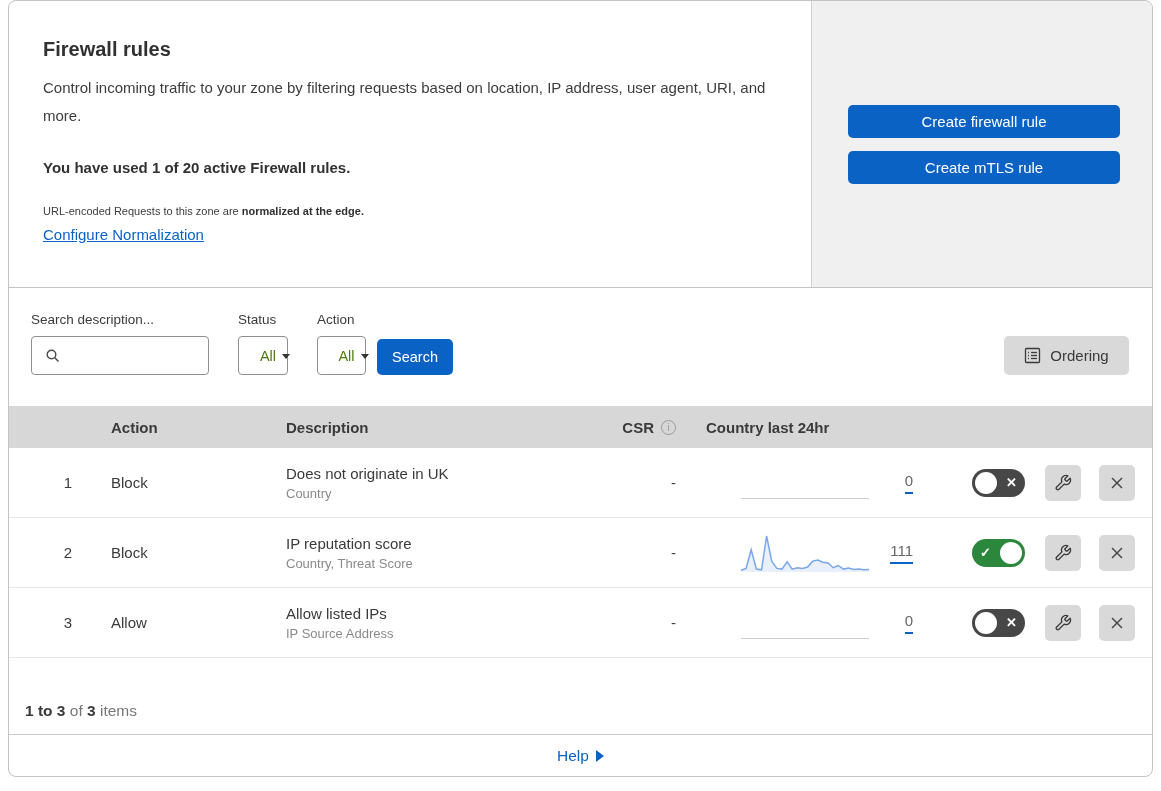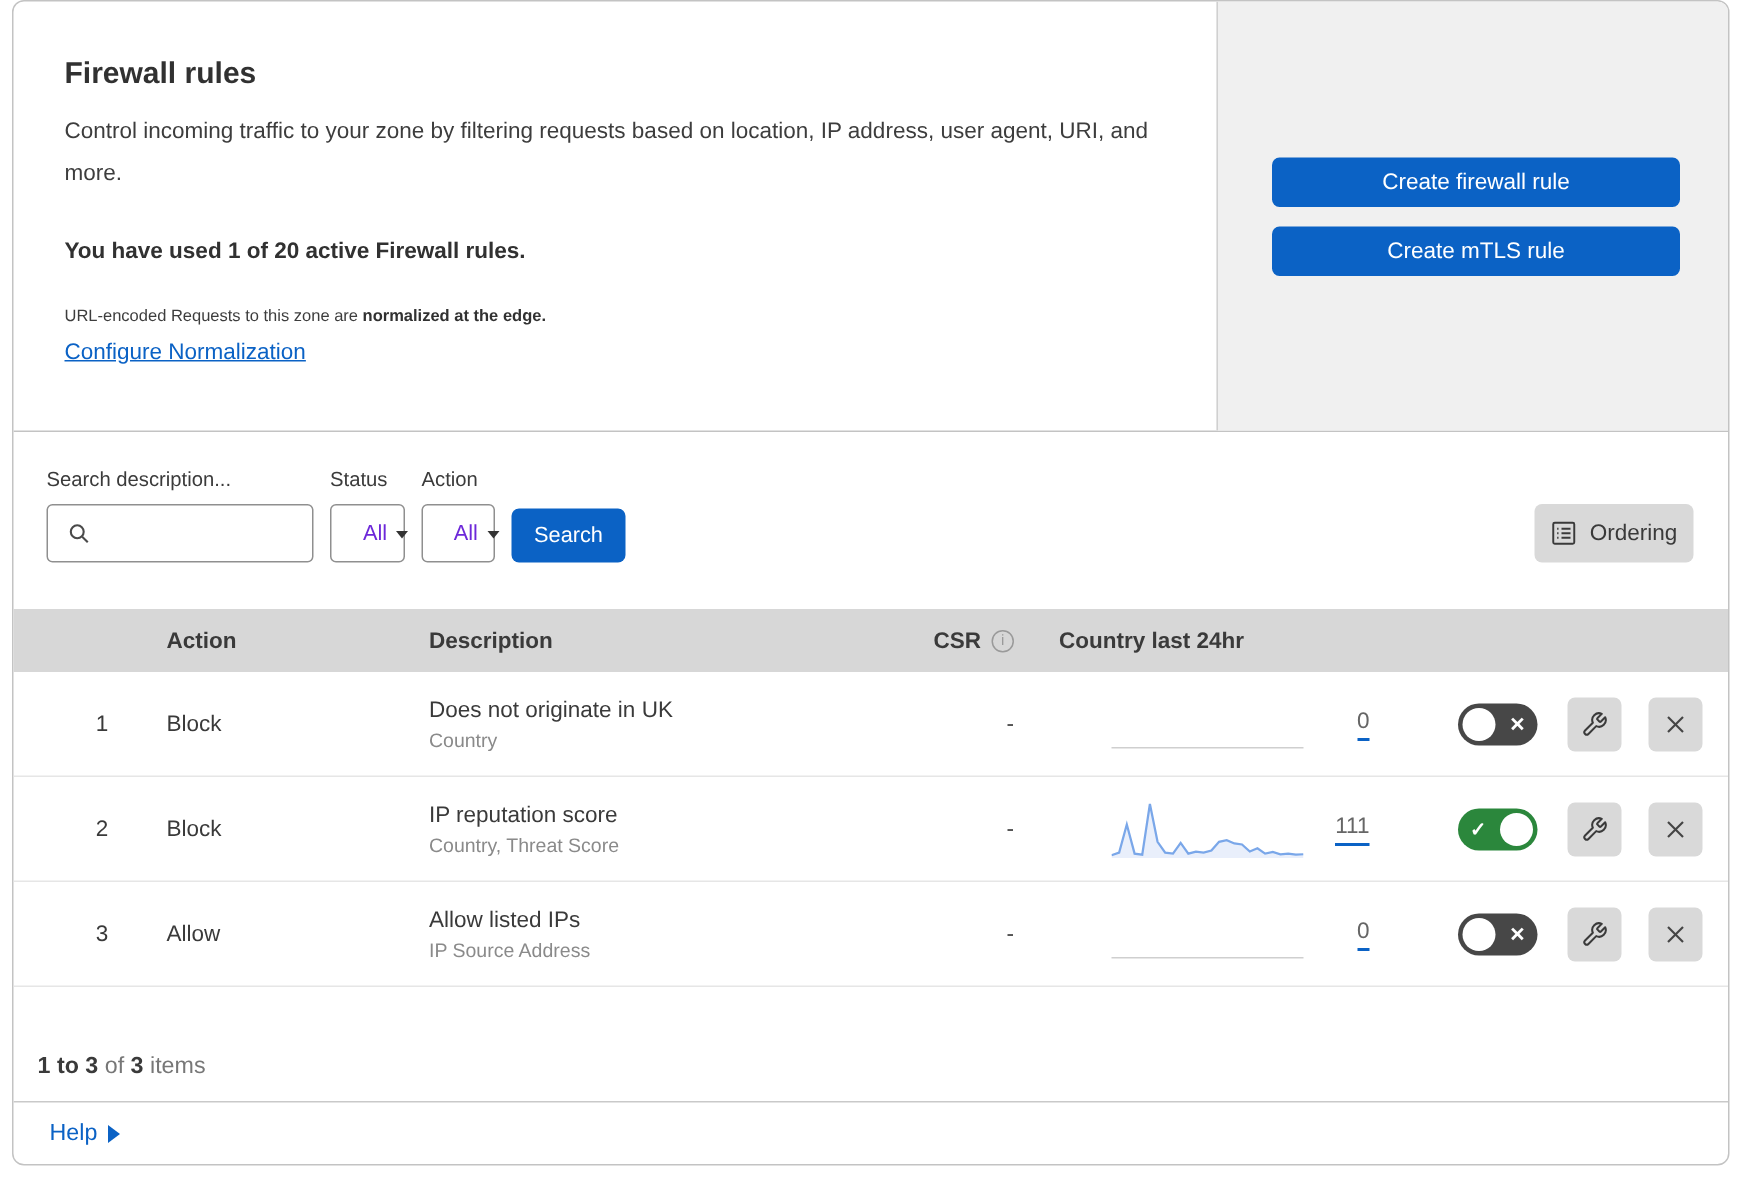--- a/index.html
+++ b/index.html
@@ -42,32 +42,32 @@
   .flabel { font-size: 13.5px; color: #3b3b3b; margin-bottom: 9px; }
   .search-box {
     width: 178px; height: 39px; border: 1px solid #8f8f8f; border-radius: 4px;
     display: flex; align-items: center; padding: 0 10px 0 13px; background: #fff;
   }
   .search-box svg { margin-right: 8px; flex-shrink: 0; }
   .search-box input { border: none; outline: none; flex: 1; min-width: 0; font-size: 14px; font-family: inherit; color: #222; }
   .select {
     height: 39px; border: 1px solid #8f8f8f; border-radius: 4px; background: #fff;
     display: flex; align-items: center; justify-content: center; gap: 6px;
-    font-size: 14.5px; color: #6d28d9; cursor: pointer; padding-left: 24px;
+    font-size: 14.5px; color: #4d7c0f; cursor: pointer; padding-left: 24px;
   }
   .select.status { width: 50px; }
   .select.action { width: 49px; }
-  .ml11 { margin-left: 11px; }
+  .ml11 { margin-left: 29px; }
   .caret { width: 0; height: 0; border-left: 4.5px solid transparent; border-right: 4.5px solid transparent; border-top: 5.5px solid #333; margin-top: 2px; }
   .search-btn {
     width: 76px; height: 36px; margin-left: 11px; background: #0b62c5; color: #fff;
     border: none; border-radius: 5px; font-size: 14.5px; font-family: inherit; cursor: pointer;
   }
   .ordering-btn {
-    margin-left: auto; width: 106px; height: 39px; background: #d9d9d9; border: none; border-radius: 5px;
+    margin-left: auto; width: 125px; height: 39px; background: #d9d9d9; border: none; border-radius: 5px;
     display: flex; align-items: center; justify-content: center; gap: 9px;
     font-size: 15px; color: #3a3a3a; font-family: inherit; cursor: pointer;
   }
   
   .table-header {
     height: 42px; background: #d7d7d7; display: flex; align-items: center; padding-left: 16px;
     font-size: 15px; font-weight: 600; color: #3a3a3a; flex-shrink: 0;
   }
   .col-i { width: 86px; text-align: center; flex-shrink: 0; }
   .col-a { width: 175px; flex-shrink: 0; }
@@ -107,21 +107,21 @@
   }
   .wrench-btn { margin-left: 20px; }
   .x-btn { margin-left: 18px; }
   
   .items-bar {
     height: 77px; border-bottom: 1px solid #c9c9c9; display: flex; align-items: flex-end;
     padding: 0 16px 14px; font-size: 15.5px; flex-shrink: 0;
   }
   .items-bar .b { font-weight: bold; color: #3a3a3a; }
   .items-bar .g { color: #777; }
-  .help-bar { flex: 1; display: flex; justify-content: flex-start; align-items: center; padding: 0 24px; }
+  .help-bar { flex: 1; display: flex; justify-content: center; align-items: center; padding: 0 24px; }
   .help-link { color: #0b62c5; font-size: 15.5px; display: flex; align-items: center; gap: 7px; cursor: pointer; text-decoration: none; }
   .help-arrow { width: 0; height: 0; border-left: 8px solid #0b62c5; border-top: 6px solid transparent; border-bottom: 6px solid transparent; margin-top: 1px; }
 </style>
 </head>
 <body>
 
 <div class="card">
 
   <div class="header-section">
     <div class="header-left">

